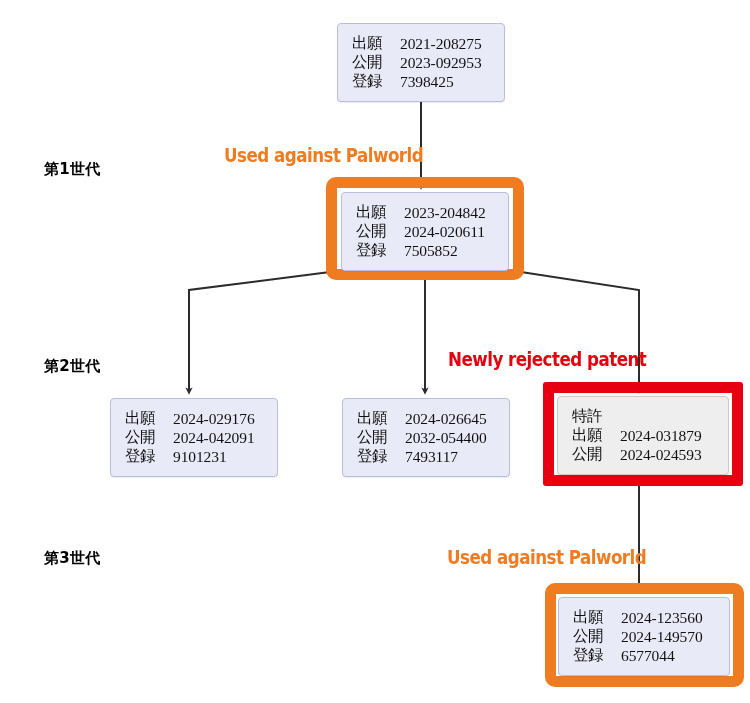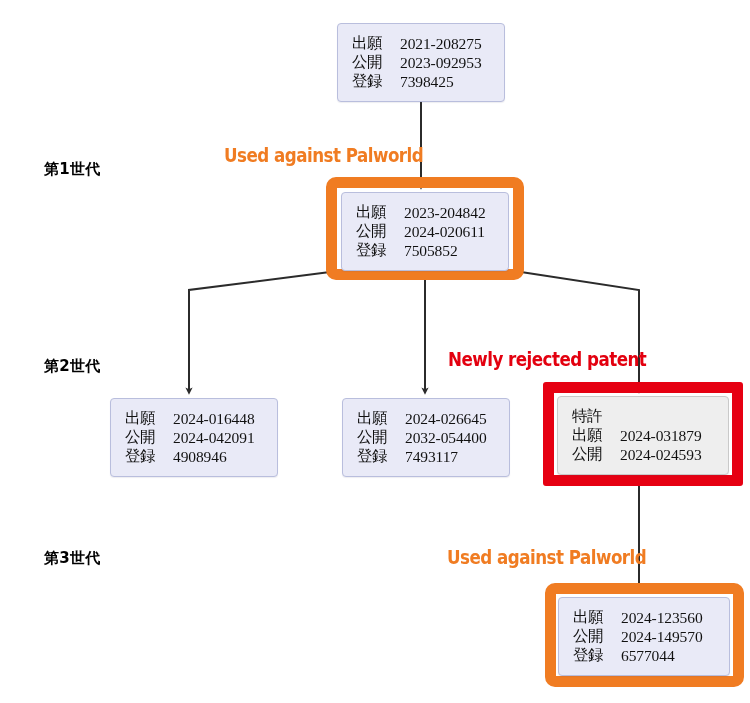--- a/index.html
+++ b/index.html
@@ -181,29 +181,29 @@
     </div>
     <div class="node-line">
       <span class="lbl">登録</span>
       <span class="val">7505852</span>
     </div>
   </div>
 
   <div class="node" id="node-gen2-a">
     <div class="node-line">
       <span class="lbl">出願</span>
-      <span class="val">2024-016448</span>
+      <span class="val">2024-029176</span>
     </div>
     <div class="node-line">
       <span class="lbl">公開</span>
       <span class="val">2024-042091</span>
     </div>
     <div class="node-line">
       <span class="lbl">登録</span>
-      <span class="val">4908946</span>
+      <span class="val">9101231</span>
     </div>
   </div>
 
   <div class="node" id="node-gen2-b">
     <div class="node-line">
       <span class="lbl">出願</span>
       <span class="val">2024-026645</span>
     </div>
     <div class="node-line">
       <span class="lbl">公開</span>

